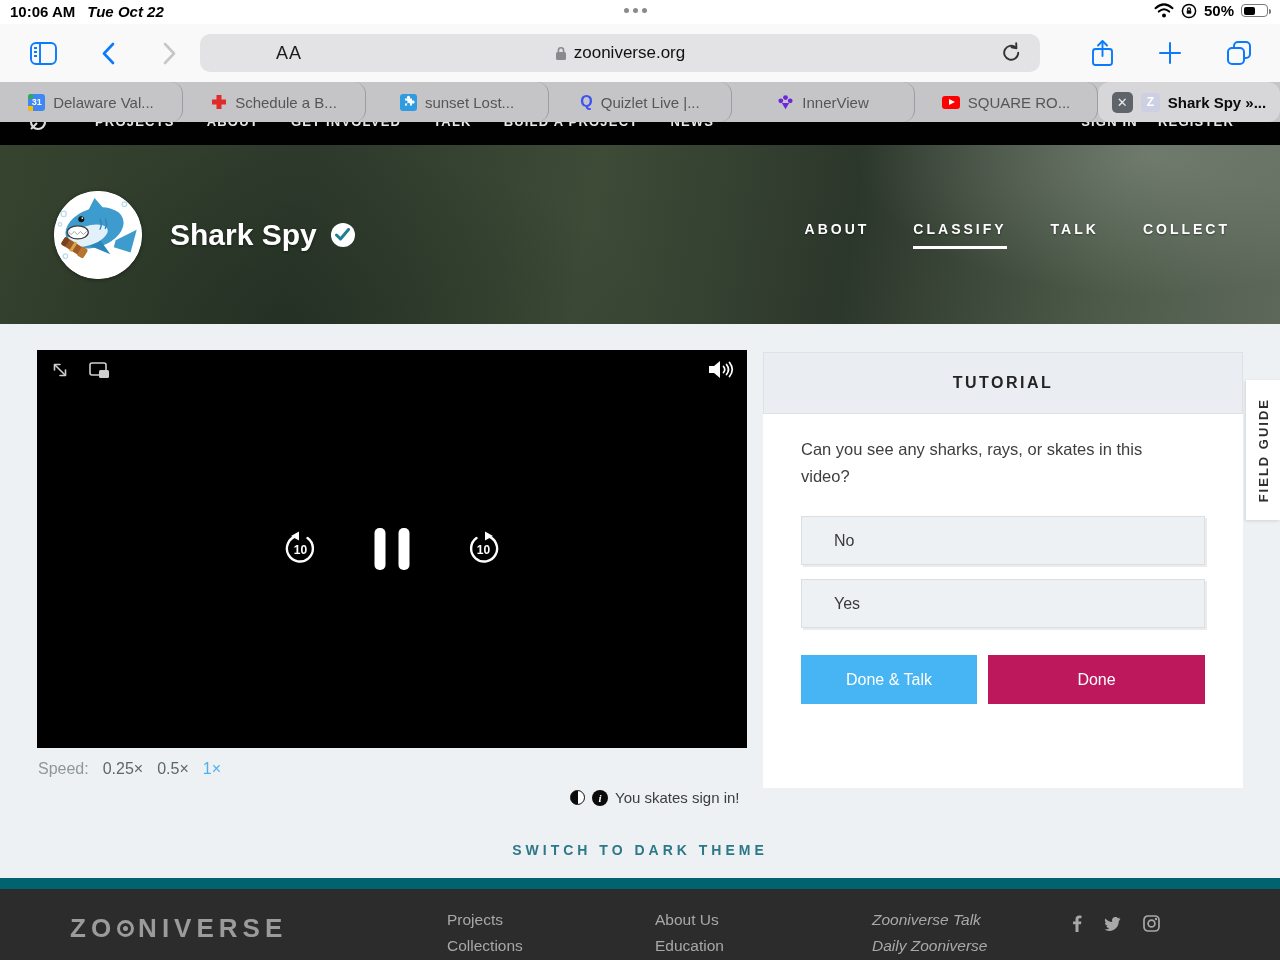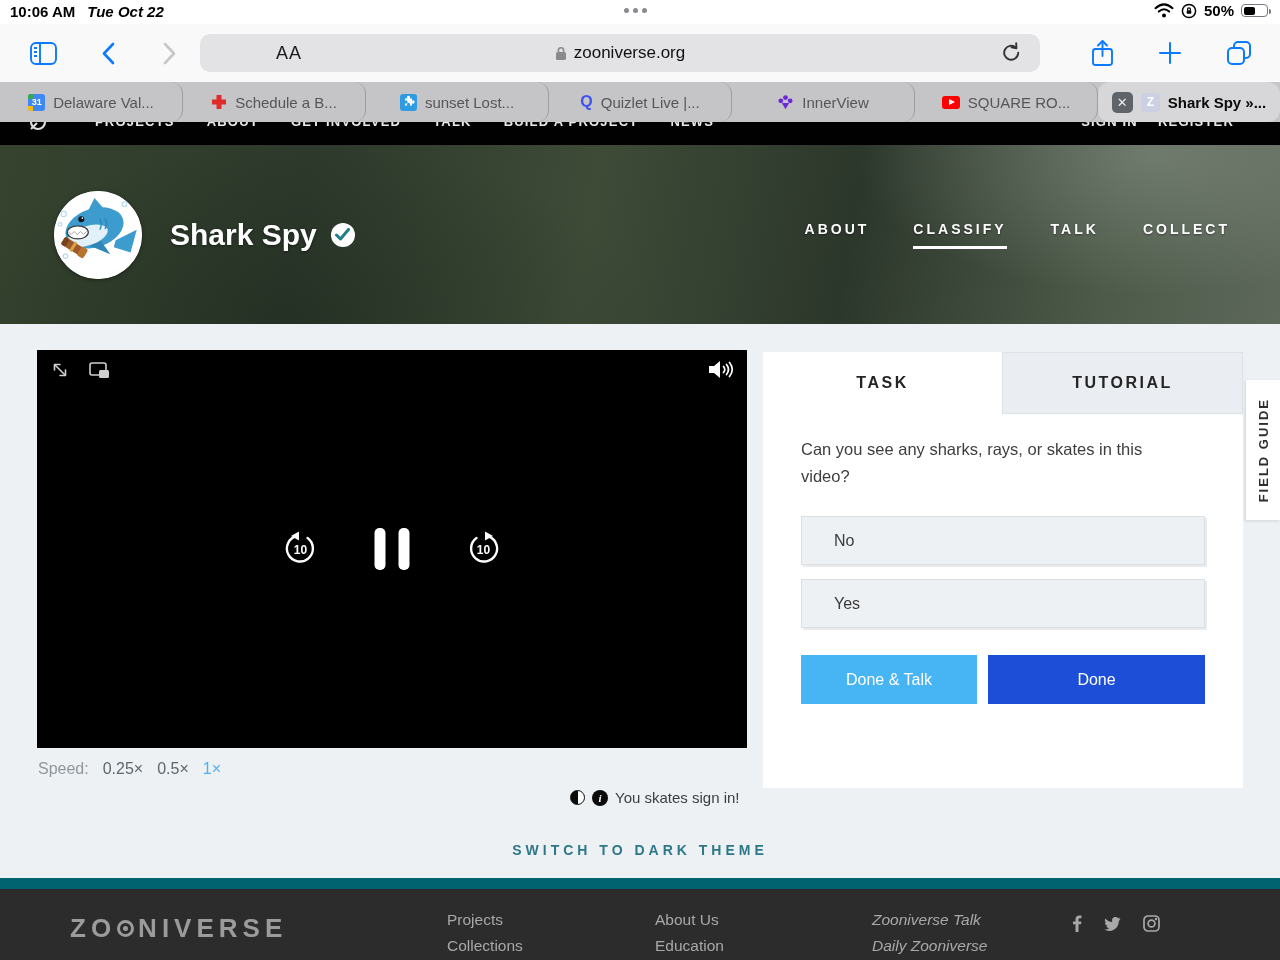--- a/index.html
+++ b/index.html
@@ -101,21 +101,21 @@
   .panel-tab { flex:1; display:flex; align-items:center; justify-content:center;
                font-size:16px; font-weight:700; letter-spacing:2.5px; color:#242424; }
   .panel-tab.inactive { background:#eaeef2; border:1px solid #dde2e6; }
   .question { margin:22px 38px 0; width:390px; font-size:16.5px; line-height:27px; color:#3e3e3e; }
   .answers { margin:26px 38px 0; display:flex; flex-direction:column; gap:14px; }
   .answer-btn { width:404px; height:49px; background:#eef1f4; border:1px solid #dadfe3;
                 box-shadow:2px 2px 0 rgba(80,90,100,.12); text-align:left; padding-left:32px;
                 font-size:16px; color:#3a3a3a; font-family:inherit; }
   .done-row { margin:27px 38px 0; display:flex; gap:11px; }
   .btn-done-talk { width:176px; height:49px; background:#47b4f4; border:none; color:#fff; font-size:16px; font-family:inherit; }
-  .btn-done { width:217px; height:49px; background:#1d4ed8; border:none; color:#fff; font-size:16px; font-family:inherit; }
+  .btn-done { width:217px; height:49px; background:#be185d; border:none; color:#fff; font-size:16px; font-family:inherit; }
 
   
   .field-guide { position:absolute; left:1246px; top:380px; width:34px; height:140px; background:#fff;
                  display:flex; align-items:center; justify-content:center; box-shadow:-1px 1px 3px rgba(0,0,0,.12); }
   .field-guide span { writing-mode:vertical-rl; transform:rotate(180deg);
                       font-size:13px; font-weight:700; letter-spacing:2px; color:#2e2e2e; }
 
   
   .signin-row { position:absolute; left:570px; top:789px; display:flex; align-items:center; gap:7px;
                 font-size:15px; color:#3d3d3d; }
@@ -423,21 +423,20 @@
 
   <div class="speed-row">
     <span class="speed-label">Speed:</span>
     <span class="speed-opt">0.25×</span>
     <span class="speed-opt">0.5×</span>
     <span class="speed-opt active">1×</span>
   </div>
 
   <div class="panel">
     <div class="panel-tabs">
-      <div class="panel-tab">TASK</div>
       <div class="panel-tab inactive">TUTORIAL</div>
     </div>
     <div class="question">Can you see any sharks, rays, or skates in this video?</div>
     <div class="answers">
       <button class="answer-btn">No</button>
       <button class="answer-btn">Yes</button>
     </div>
     <div class="done-row">
       <button class="btn-done-talk">Done &amp; Talk</button>
       <button class="btn-done">Done</button>

